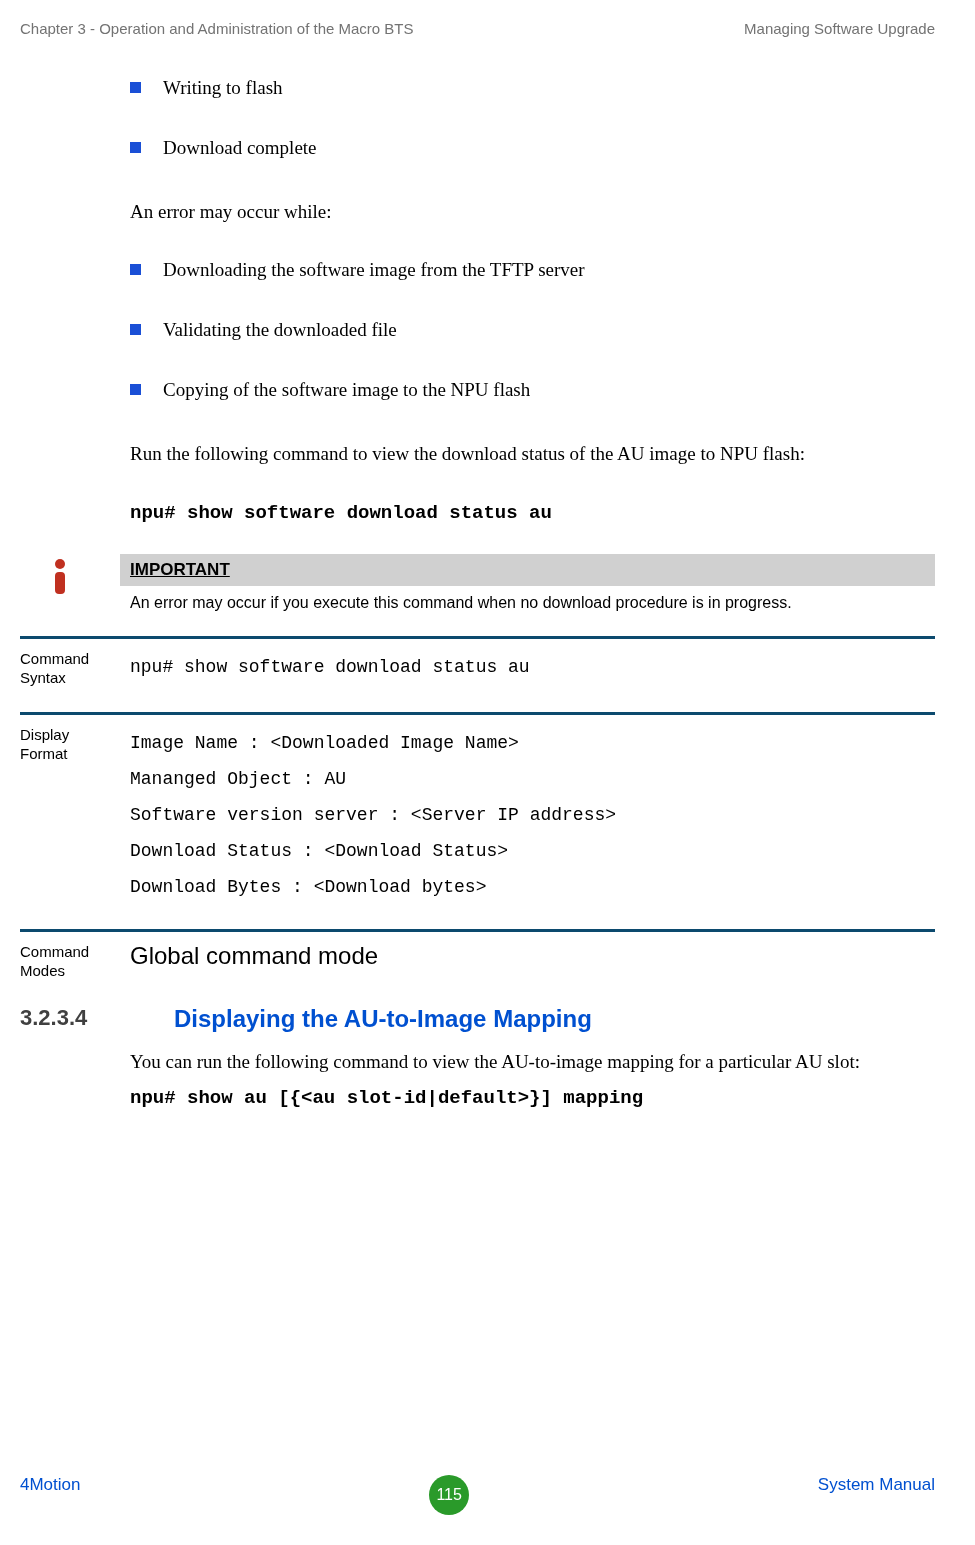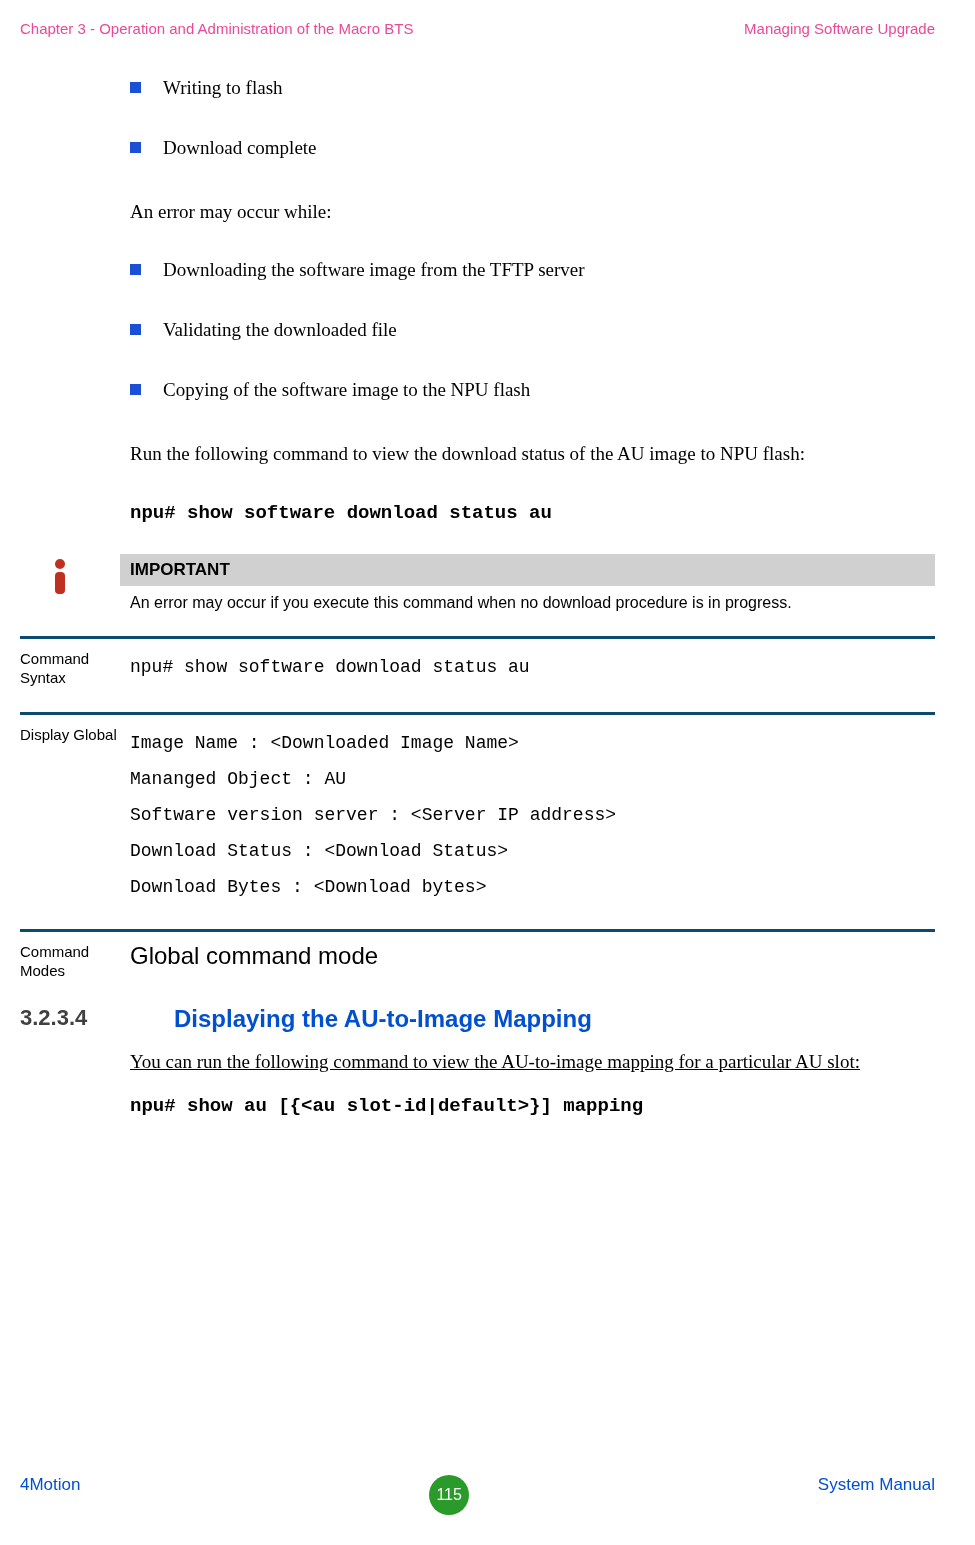--- a/index.html
+++ b/index.html
@@ -18,21 +18,21 @@
     padding: 20px 40px 0 20px;
     box-sizing: border-box;
     height: 100%;
     position: relative;
   }
   .header-row {
     display: flex;
     justify-content: space-between;
     font-family: Arial, Helvetica, sans-serif;
     font-size: 15px;
-    color: #ec4899;
+    color: #737373;
     margin-bottom: 40px;
   }
   .content {
     margin-left: 110px;
     margin-right: 0;
   }
   .bullet-item {
     display: flex;
     align-items: flex-start;
     margin-bottom: 38px;
@@ -71,20 +71,21 @@
     margin-top: 4px;
   }
   .important-content { flex: 1; }
   .important-title {
     background: #d0d0d0;
     font-family: Arial, Helvetica, sans-serif;
     font-weight: bold;
     font-size: 17px;
     padding: 6px 10px;
     margin-bottom: 8px;
+    text-decoration: underline;
   }
   .important-text {
     font-family: Arial, Helvetica, sans-serif;
     font-size: 16px;
     padding-left: 10px;
   }
   .ref-block {
     display: flex;
     margin-left: -110px;
     border-top: 3px solid #0c4a6e;
@@ -206,41 +207,41 @@
         <div class="important-text">An error may occur if you execute this command when no download procedure is in progress.</div>
       </div>
     </div>
 
     <div class="ref-block">
       <div class="ref-label">Command Syntax</div>
       <div class="ref-content">npu# show software download status au</div>
     </div>
 
     <div class="ref-block">
-      <div class="ref-label">Display Global</div>
+      <div class="ref-label">Display Format</div>
       <div class="ref-content">
         <div>Image Name              : &lt;Downloaded Image Name&gt;</div>
         <div>Mananged Object         : AU</div>
         <div>Software version server : &lt;Server IP address&gt;</div>
         <div>Download Status         : &lt;Download Status&gt;</div>
         <div>Download Bytes          : &lt;Download bytes&gt;</div>
       </div>
     </div>
 
     <div class="ref-block">
       <div class="ref-label">Command Modes</div>
       <div class="ref-content-text">Global command mode</div>
     </div>
 
     <div class="section-row">
       <div class="section-num">3.2.3.4</div>
       <div class="section-title">Displaying the AU-to-Image Mapping</div>
     </div>
 
-    <div class="para" style="margin-bottom:18px;text-decoration:underline;">You can run the following command to view the AU-to-image mapping for a particular AU slot:</div>
+    <div class="para" style="margin-bottom:10px;">You can run the following command to view the AU-to-image mapping for a particular AU slot:</div>
 
     <div class="cmd">
       <span style="font-weight:bold">npu# show au </span><span class="cmd-plain">[{&lt;au slot-id|</span><span style="font-weight:bold">default</span><span class="cmd-plain">&gt;}] </span><span style="font-weight:bold">mapping</span>
     </div>
 
   </div>
 
   <div class="footer">
     <span>4Motion</span>
     <div class="page-badge">115</div>

